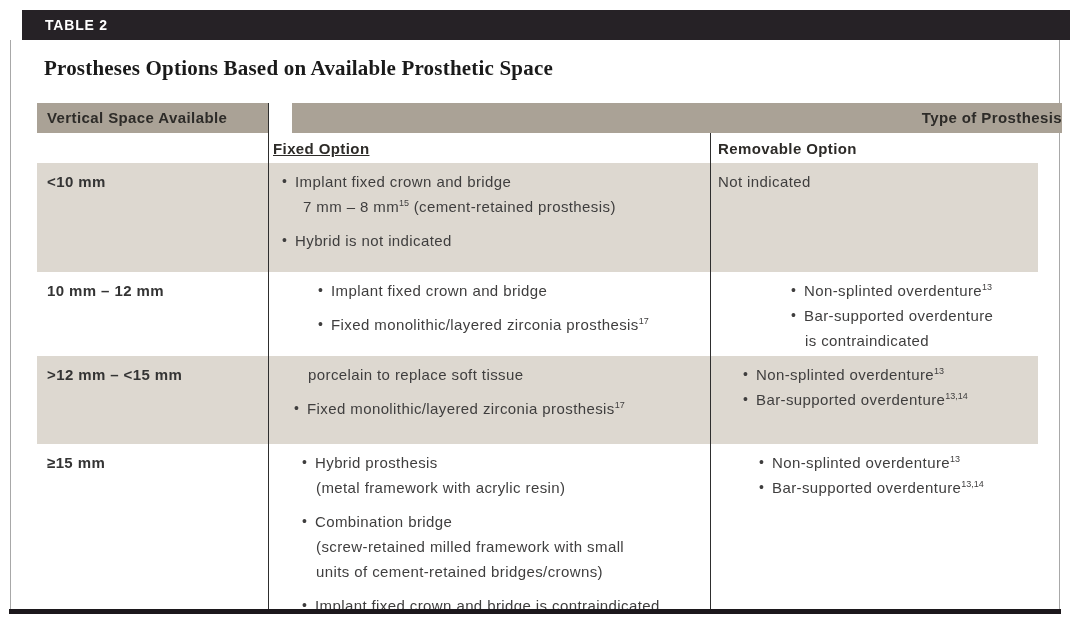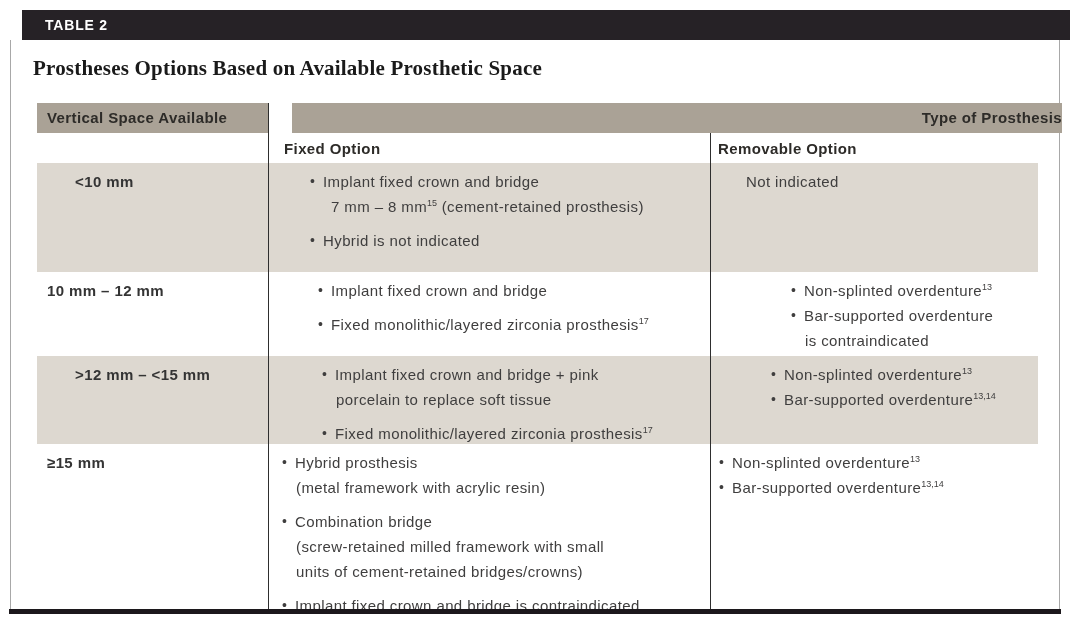--- a/index.html
+++ b/index.html
@@ -16,21 +16,21 @@
     display:inline-block; padding-left:23px; line-height:30px;
     font-size:14px; font-weight:bold; letter-spacing:0.8px;
   }
   
   .side-line { position:absolute; top:40px; width:1px; height:572px; background:#a8a8a8; }
   .side-left { left:10px; }
   .side-right { left:1059px; }
   .bottom-rule { position:absolute; left:9px; top:609px; width:1052px; height:5px; background:#1c181c; }
 
   .title {
-    position:absolute; left:33px; top:56px; margin:0;
+    position:absolute; left:44px; top:56px; margin:0;
     font-family:"Liberation Serif", serif; font-weight:bold;
     font-size:21px; color:#1a1a1a; letter-spacing:0.2px;
   }
 
   
   .ptable { position:absolute; left:37px; top:103px; width:1001px; height:507px; }
   .vline { position:absolute; width:1px; background:#2e2e2e; bottom:0; }
   .vline1 { left:231px; top:0; }
   .vline2 { left:673px; top:30px; }
 
@@ -39,29 +39,29 @@
     background:#aaa296; color:#2d2b28; font-weight:bold; font-size:15px;
     line-height:30px; letter-spacing:0.4px;
   }
   .hcell.space-h { padding-left:10px; }
   .hcell.type-h { text-align:right; }
 
   .hrow2 { display:grid; grid-template-columns:231px 442px 328px; height:30px; }
   .hrow2 .h2cell {
     font-weight:bold; font-size:15px; color:#2d2b28; line-height:32px; letter-spacing:0.4px;
   }
-  .h2cell.fixed-h { padding-left:16px; }
+  .h2cell.fixed-h { padding-left:5px;text-decoration:underline; }
   .h2cell.removable-h { padding-left:8px; }
 
   .row { display:grid; grid-template-columns:231px 442px 328px; overflow:hidden; }
-  .row.shaded { background:#ddd8d0;padding-left:28px; }
+  .row.shaded { background:#ddd8d0; }
   #rows .row:nth-child(1) { height:109px; }
   #rows .row:nth-child(2) { height:84px;gap:36px; }
   #rows .row:nth-child(3) { height:88px;gap:12px; }
-  #rows .row:nth-child(4) { height:166px; }
+  #rows .row:nth-child(4) { height:166px;gap:20px; }
 
   .cell { padding-top:6px; overflow:hidden; }
   .cell.space { padding-left:10px; font-weight:bold; font-size:15px; color:#343434; letter-spacing:0.4px; line-height:25px; }
   .cell.fixed { padding-left:13px; padding-right:10px; }
   .cell.removable { padding-left:8px; padding-right:4px; }
 
   .line {
     position:relative; font-size:15px; line-height:25px; color:#3f3e3e; letter-spacing:0.4px;
   }
   .line.bullet { padding-left:14px; }
@@ -115,21 +115,20 @@
           </div>
           <div class="cell removable">
             <div class="line bullet">Non-splinted overdenture<sup>13</sup></div>
             <div class="line bullet">Bar-supported overdenture</div>
             <div class="line cont">is contraindicated</div>
           </div>
         </div>
         <div class="row shaded">
           <div class="cell space">&gt;12 mm – &lt;15 mm</div>
           <div class="cell fixed">
-            <div class="line bullet">Implant fixed crown and bridge + pink</div>
             <div class="line cont">porcelain to replace soft tissue</div>
             <div class="line bullet gap">Fixed monolithic/layered zirconia prosthesis<sup>17</sup></div>
           </div>
           <div class="cell removable">
             <div class="line bullet">Non-splinted overdenture<sup>13</sup></div>
             <div class="line bullet">Bar-supported overdenture<sup>13,14</sup></div>
           </div>
         </div>
         <div class="row">
           <div class="cell space">≥15 mm</div>

